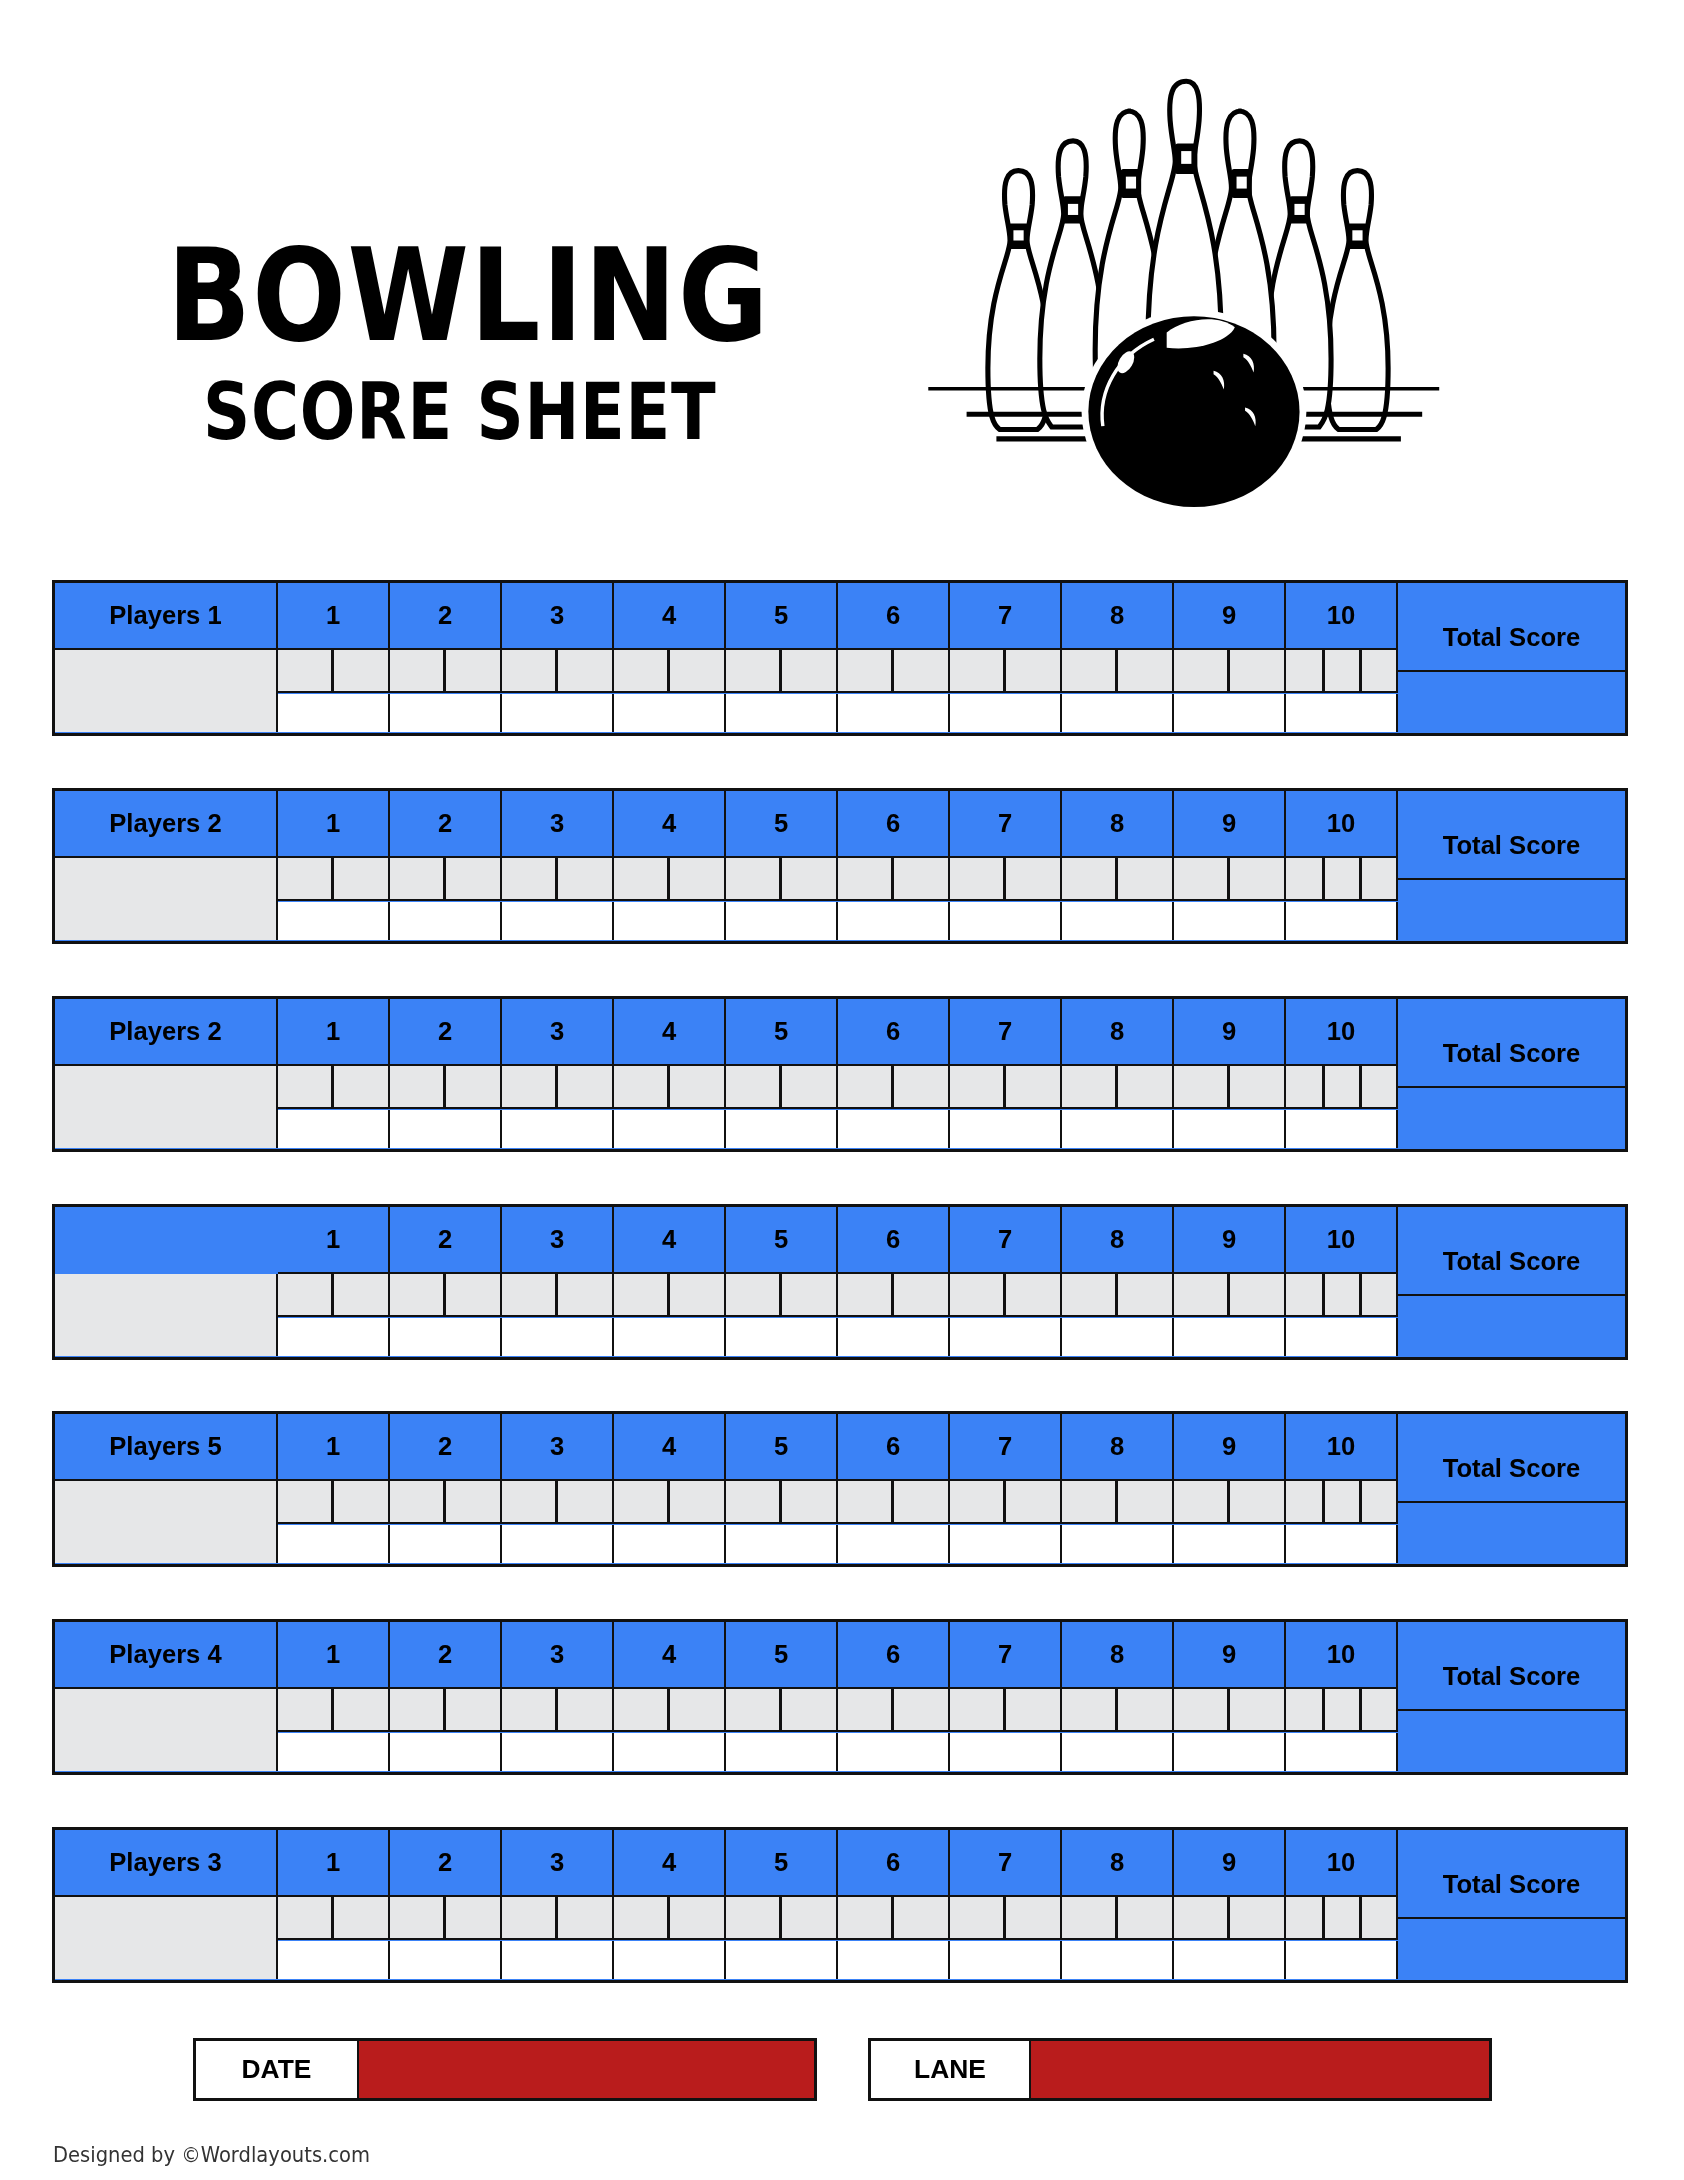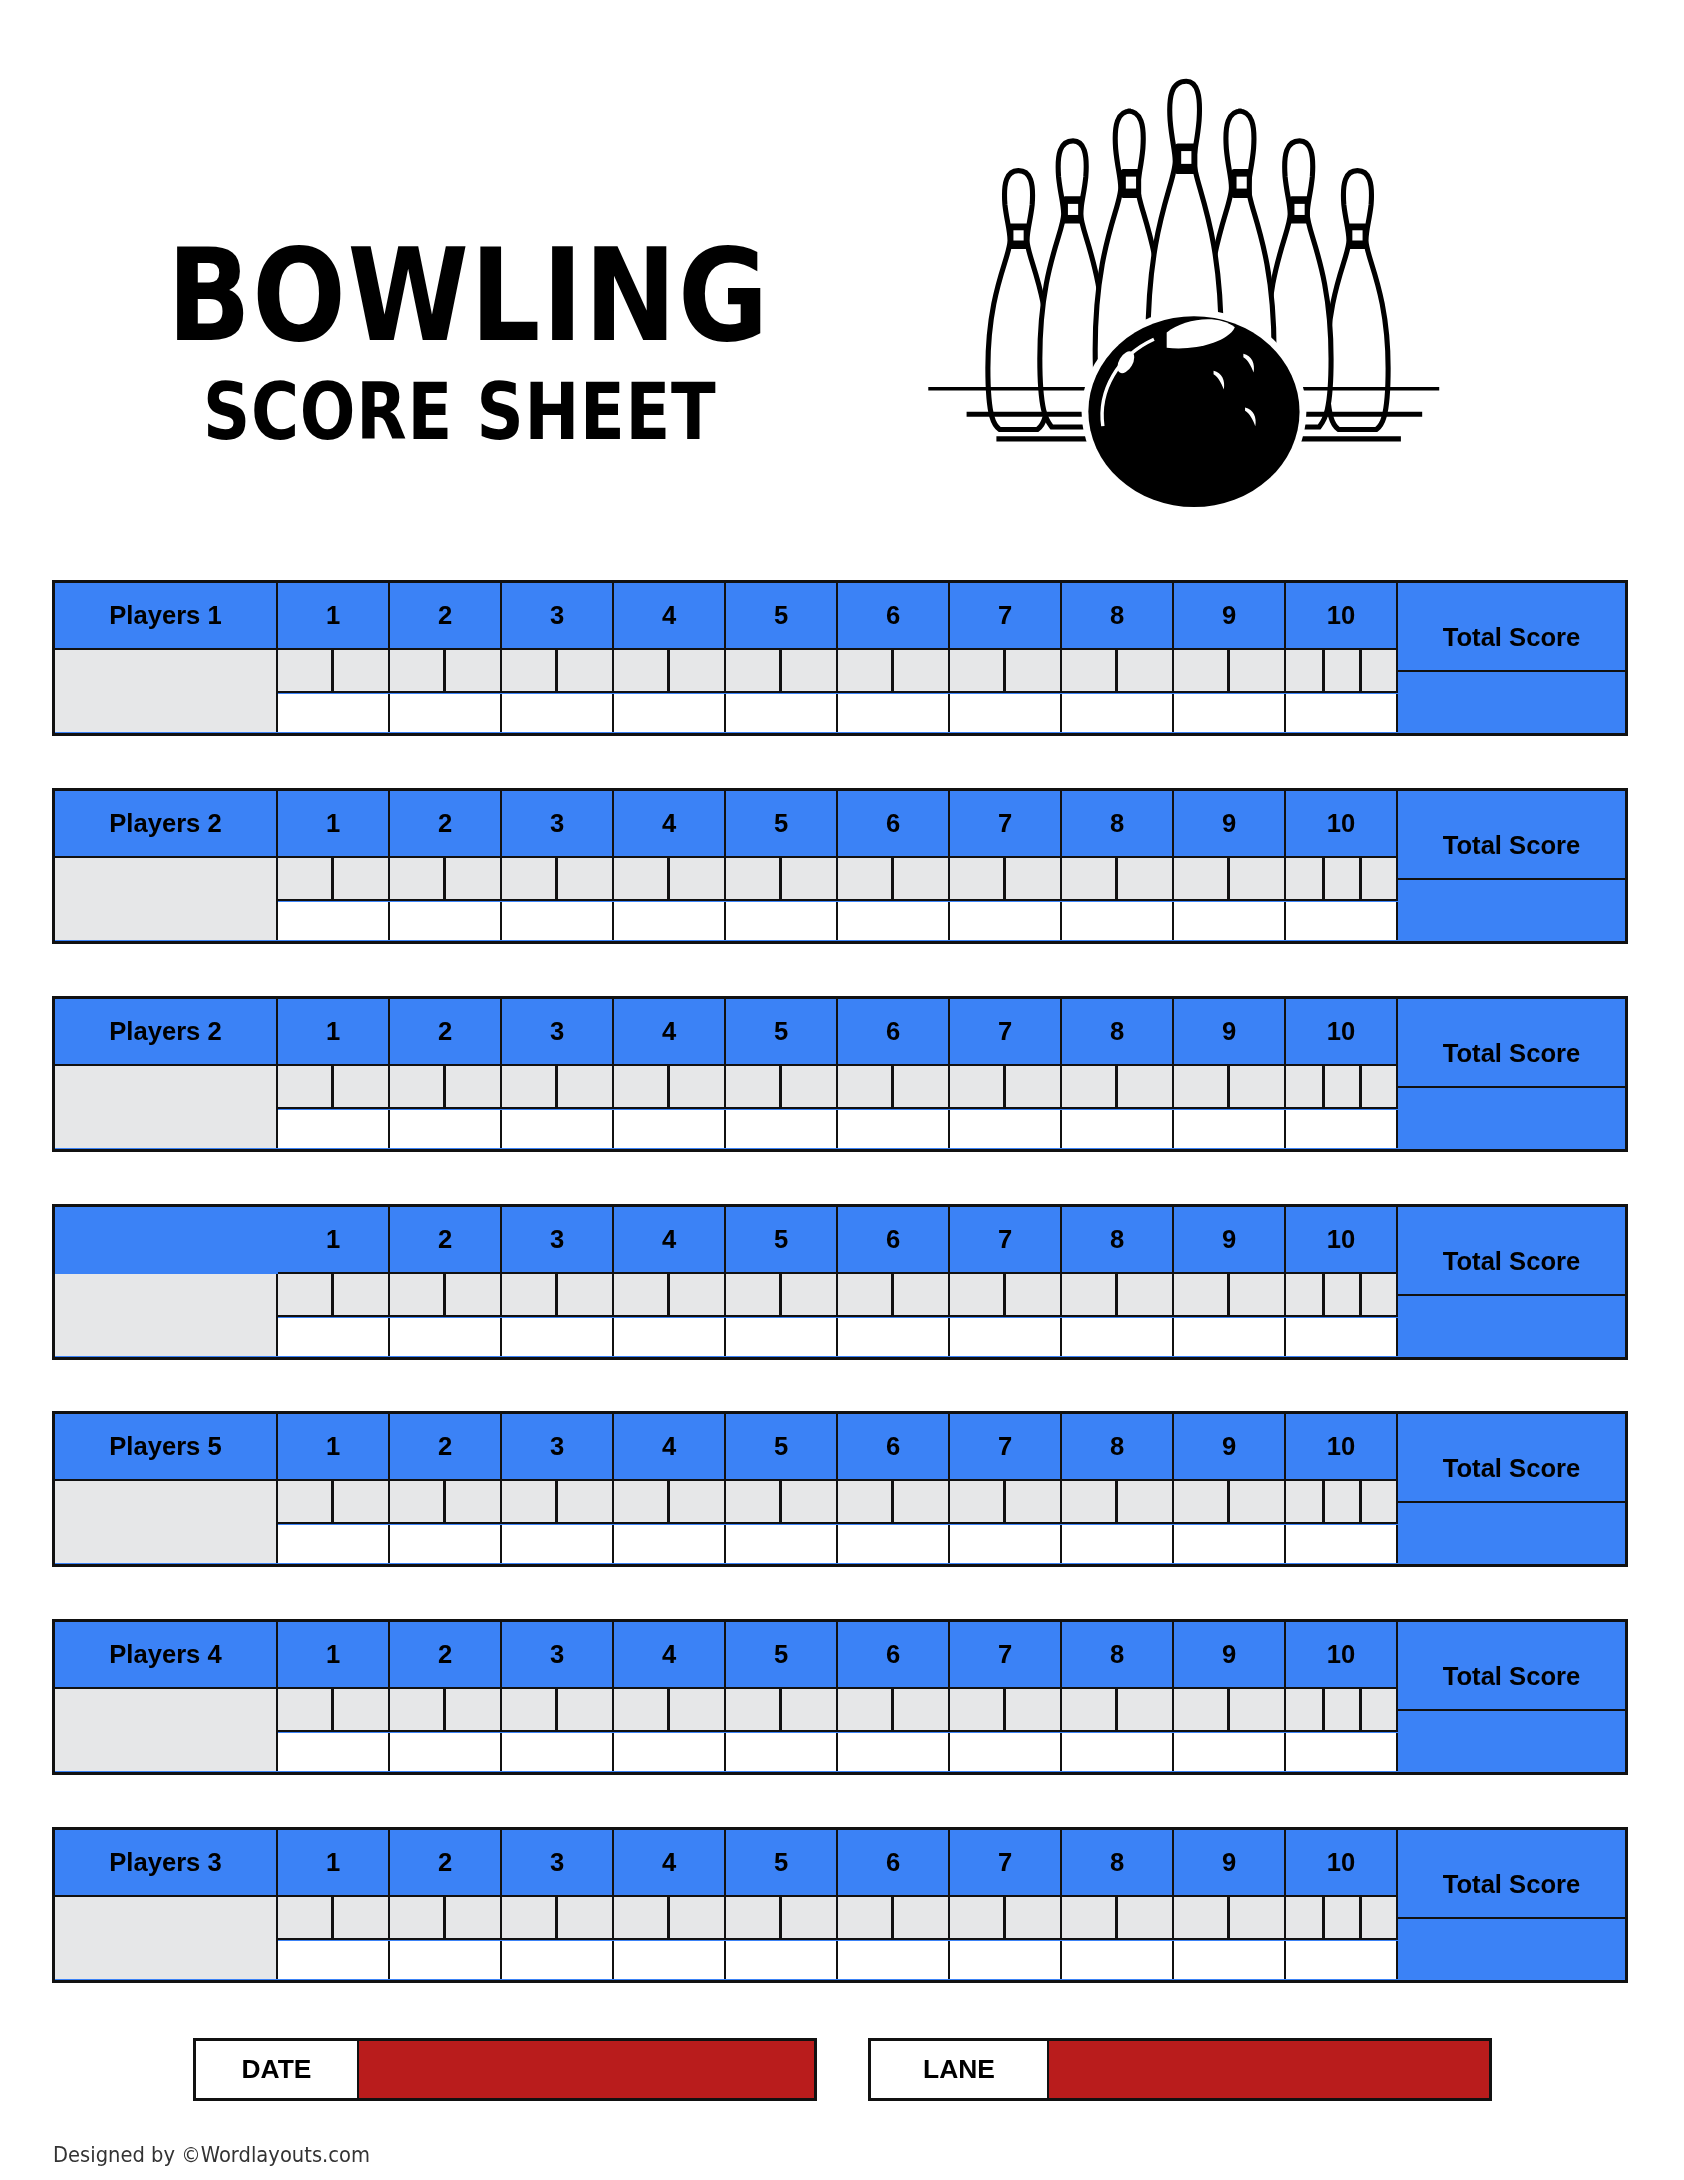--- a/index.html
+++ b/index.html
@@ -505,18 +505,18 @@
       <div class="cell hdr total-hdr">Total Score</div>
       <div class="cell total-cell"></div>
     </div>
   </div>
 
 <div class="info-box" style="left:193px; width:624px;">
   <div class="info-label" style="width:163px;">DATE</div>
   <div style="position:absolute; left:163px; right:0; top:0; bottom:0;"></div>
 </div>
 <div class="info-box" style="left:868px; width:624px;">
-  <div class="info-label" style="width:178px;">LANE</div>
+  <div class="info-label" style="width:160px;">LANE</div>
   <div style="position:absolute; left:162px; right:0; top:0; bottom:0;"></div>
 </div>
 
 <div class="credit">Designed by ©Wordlayouts.com</div>
 
 
 </body></html>

